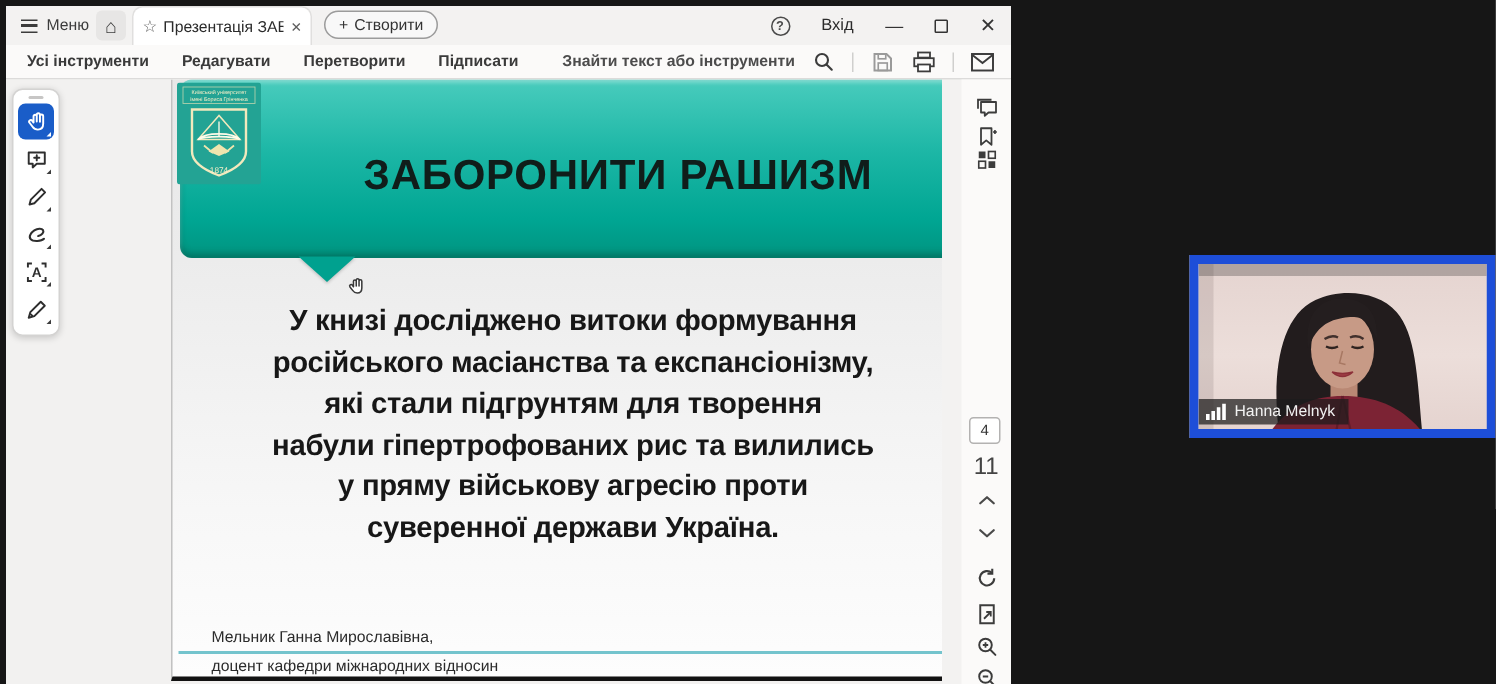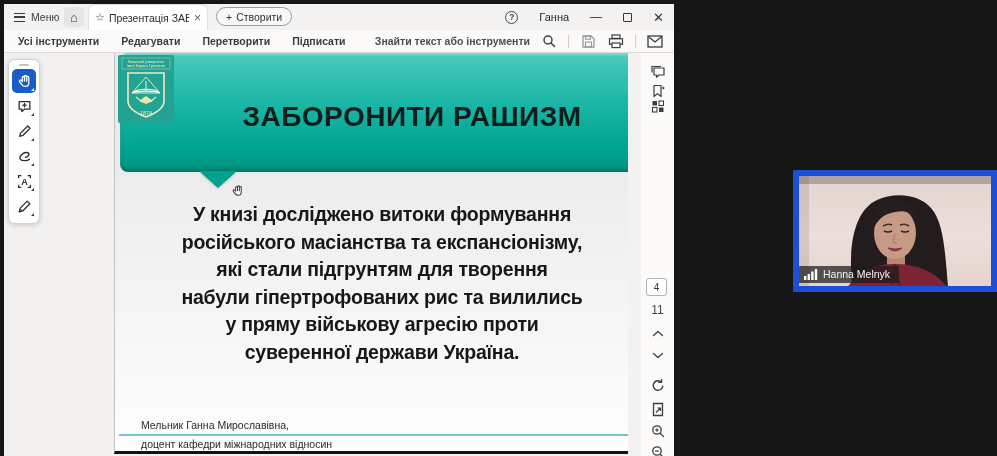--- a/index.html
+++ b/index.html
@@ -82,21 +82,21 @@
   .scrollbar { position:absolute; top:49px; bottom:0; left:712px; width:13px; background:#f5f4f3; border-left:1px solid #e3e2e1; }
   .sb-up { position:absolute; top:4px; left:3.5px; width:0; height:0; border-left:3px solid transparent; border-right:3px solid transparent; border-bottom:4px solid #7a7a7a; }
   .sb-down { position:absolute; bottom:4px; left:3.5px; width:0; height:0; border-left:3px solid transparent; border-right:3px solid transparent; border-top:4px solid #7a7a7a; }
   .sb-thumb { position:absolute; top:202px; left:2px; width:8px; height:47px; background:#cfcecd; border:1px solid #b9b8b7; border-radius:4px; }
 
   
   .right-rail { position:absolute; top:49px; bottom:0; right:0; width:33px; background:#fbfaf9; }
   .rr-ic { position:absolute; left:50%; transform:translateX(-50%); display:flex; align-items:center; justify-content:center; }
   .page-box { position:absolute; left:5px; top:225px; width:21px; height:18px; background:#fff; border:1px solid #b3b2b1;
     border-radius:3px; font-size:10px; color:#333; display:flex; align-items:center; justify-content:center; }
-  .page-total { position:absolute; left:0; right:0; top:250px; text-align:center; font-size:12px; color:#444; }
+  .page-total { position:absolute; left:0; right:0; top:250px; text-align:center; font-size:16px; color:#444; }
 
   
   .webcam { position:absolute; left:793px; top:170px; width:204px; height:122px; border:6px solid #1d4ed8;
     background:#e9dbd7; overflow:hidden; }
   .cam-label { position:absolute; left:0; bottom:3px; display:flex; align-items:center; gap:5px;
     background:rgba(28,28,28,.72); padding:2px 9px 3px 5px; }
   .cam-label .nm { font-size:10.5px; color:#f2f2f2; }
 
   svg { display:block; }
 </style>
@@ -119,21 +119,21 @@
         <span class="star">☆</span>
         <span class="t-title">Презентація ЗАБО...</span>
         <span class="t-close">×</span>
       </div>
       <div class="create-btn">
         <span>+</span>
         <span>Створити</span>
       </div>
       <div class="tb-right">
         <span class="help-ic">?</span>
-        <span class="login">Ганна</span>
+        <span class="login">Вхід</span>
         <span class="win-min">—</span>
         <span class="win-max"></span>
         <span class="win-close">✕</span>
       </div>
     </div>
 
     <div class="menubar">
       <span class="m-item">Усі інструменти</span>
       <span class="m-item">Редагувати</span>
       <span class="m-item">Перетворити</span>

